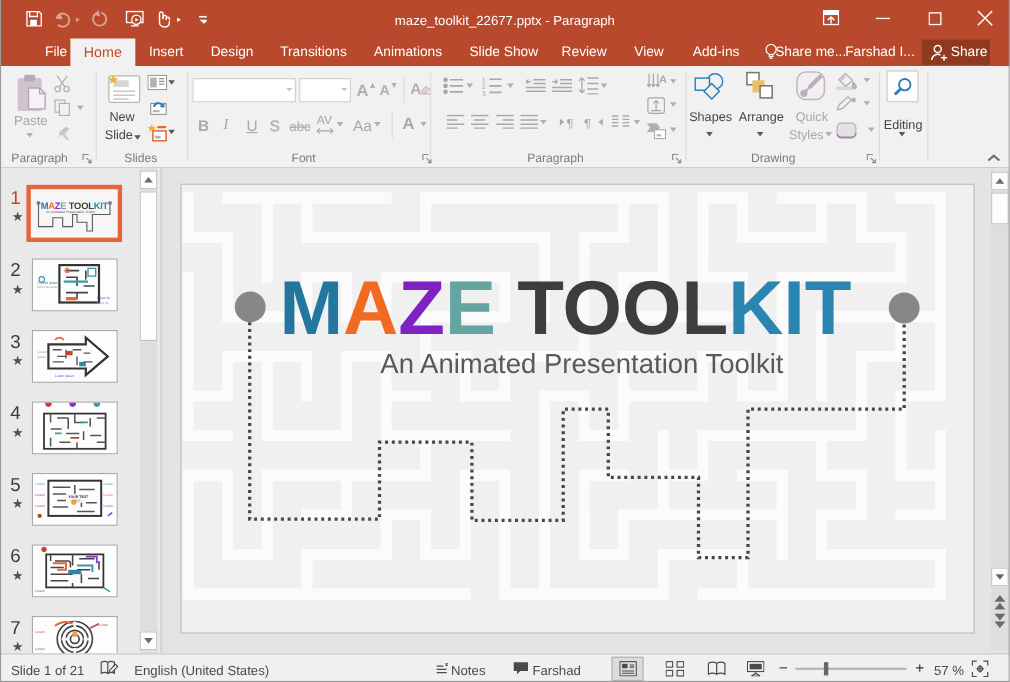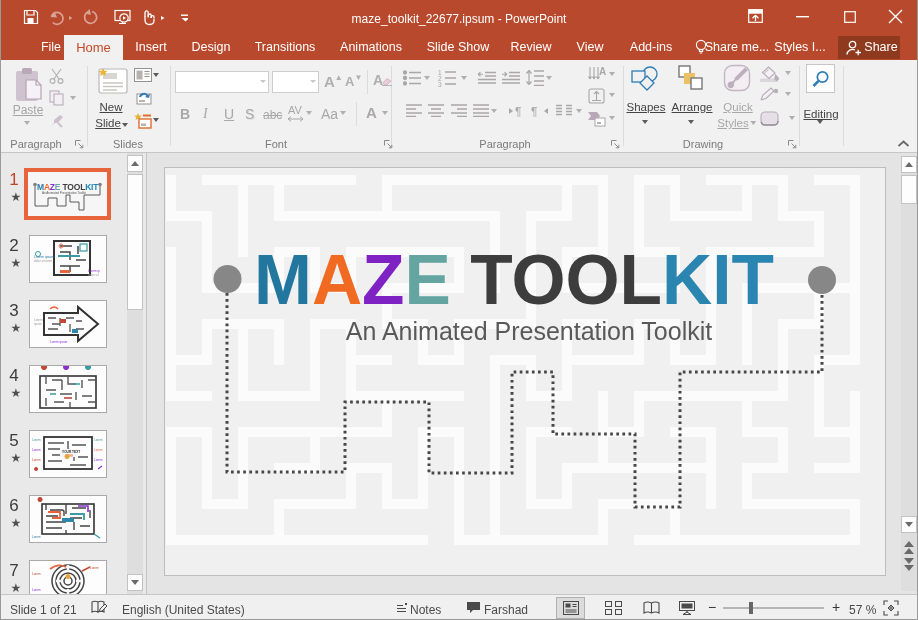--- a/index.html
+++ b/index.html
@@ -11,21 +11,21 @@
   #titlebar { position:absolute; left:0; top:0; width:918px; height:60px; background:#b9492c; }
   #ribstrip { position:absolute; left:0; top:60px; width:918px; height:2px; background:#f1f1f1; }
   #title-text { position:absolute; top:12px; left:0; width:918px; text-align:center; color:#fff; font-size:12px; }
   .tab { position:absolute; top:33px; height:29px; color:#fff; font-size:12.5px; line-height:28px; transform:translateX(-50%); }
   #tab-home { top:35px; height:27px; background:#f2f1f1; color:#c64a26; text-align:center; font-size:13px; line-height:25px; }
   
   #ribbon { position:absolute; left:0; top:62px; width:918px; height:91px; background:#f1f1f1; border-bottom:1px solid #c8c6c4; }
   .rdiv { position:absolute; top:4px; width:1px; height:80px; background:#dcdadb; }
   .glabel { position:absolute; top:76px; font-size:11px; color:#7b7b7b; transform:translateX(-50%); white-space:nowrap; }
   .launcher { position:absolute; top:77px; width:10px; height:10px; }
-  .bigtxt { position:absolute; font-size:11.5px; color:#444; text-align:center; transform:translateX(-50%); white-space:nowrap;text-decoration:underline; }
+  .bigtxt { position:absolute; font-size:11.5px; color:#444; text-align:center; transform:translateX(-50%); white-space:nowrap; }
   .bigtxt.dis { color:#a8a6a6; }
   .darr { position:absolute; width:0; height:0; border-left:3.5px solid transparent; border-right:3.5px solid transparent; border-top:4px solid #5a5a5a; }
   .darr.dis { border-top-color:#b0aeae; }
   .combo { position:absolute; background:#fff; border:1px solid #d0cecc; height:22px; }
   .combo .ca { position:absolute; right:2px; top:8px; width:0; height:0; border-left:3px solid transparent; border-right:3px solid transparent; border-top:3.5px solid #c9c7c5; }
   
   #content { position:absolute; left:0; top:153px; width:918px; height:441px; background:#e4e4e4; }
   #panel { position:absolute; left:0; top:0; width:146px; height:441px; background:#e9e9e9; }
   #paneldiv { position:absolute; left:146px; top:0; width:1px; height:441px; background:#c4c4c4; }
   .thumb { position:absolute; left:29px; width:78px; height:48px; background:#fdfdfd; border:1px solid #a9a9a9; overflow:hidden; }
@@ -36,21 +36,21 @@
   #slide { position:absolute; left:165px; top:15px; width:720px; height:407px; background:#f0f0f0; outline:1px solid #bdbdbd; overflow:hidden; }
   
   #statusbar { position:absolute; left:0; top:594px; width:918px; height:26px; background:#f0f0f0; border-top:1px solid #c6c6c6; font-size:12px; color:#4a4a4a; }
   .sbtxt { position:absolute; top:8px; white-space:nowrap; }
 </style>
 </head>
 <body>
 
 <div id="titlebar"></div>
 <div id="ribstrip"></div>
-<div id="title-text">maze_toolkit_22677.ipsum - PowerPoint</div>
+<div id="title-text">maze_toolkit_22677.pptx - Paragraph</div>
 
 <svg class="abs" style="left:23px;top:8px" width="165" height="18" viewBox="0 0 165 18">
   <g stroke="#fff" fill="none" stroke-width="1.2">
     <path d="M1.5 2.5 h11 l2 2 v11 h-13 z"></path>
     <path d="M4 2.5 v4.5 h7 v-4.5"></path>
     <rect x="4.5" y="10" width="6" height="5.5" fill="#fff" stroke="none"></rect>
   </g>
   <g stroke="#d9a294" fill="none" stroke-width="1.7">
     <path d="M28.5 8 a6 6 0 1 1 1.2 6.5"></path>
   </g>
@@ -104,21 +104,21 @@
 <div class="tab" style="left:531px">Review</div>
 <div class="tab" style="left:590px">View</div>
 <div class="tab" style="left:651px">Add-ins</div>
 <svg class="abs" style="left:694px;top:39px" width="14" height="17" viewBox="0 0 14 17">
   <g stroke="#fff" fill="none" stroke-width="1.1">
   <circle cx="7" cy="6" r="4.6"></circle>
       <path d="M5.4 10.5 v2 h3.2 v-2 M5.8 14 h2.4"></path>
     </g>
 </svg>
 <div class="tab" style="left:737px">Share me...</div>
-<div class="tab" style="left:800px">Styles I...</div>
+<div class="tab" style="left:800px">Farshad I...</div>
 <div class="abs" style="left:838px;top:36px;width:62px;height:23px;background:#8f3a1f"></div>
 <svg class="abs" style="left:846px;top:40px" width="16" height="16" viewBox="0 0 16 16">
   <g stroke="#fff" fill="none" stroke-width="1.3">
   <circle cx="6.5" cy="4.6" r="3.2"></circle>
       <path d="M1 14.5 a5.5 5.5 0 0 1 8 -4.5"></path>
       <path d="M9.5 12.5 h5.5 M12.2 9.8 v5.5"></path>
     </g>
 </svg>
 <div class="tab" style="left:881px">Share</div>
 

